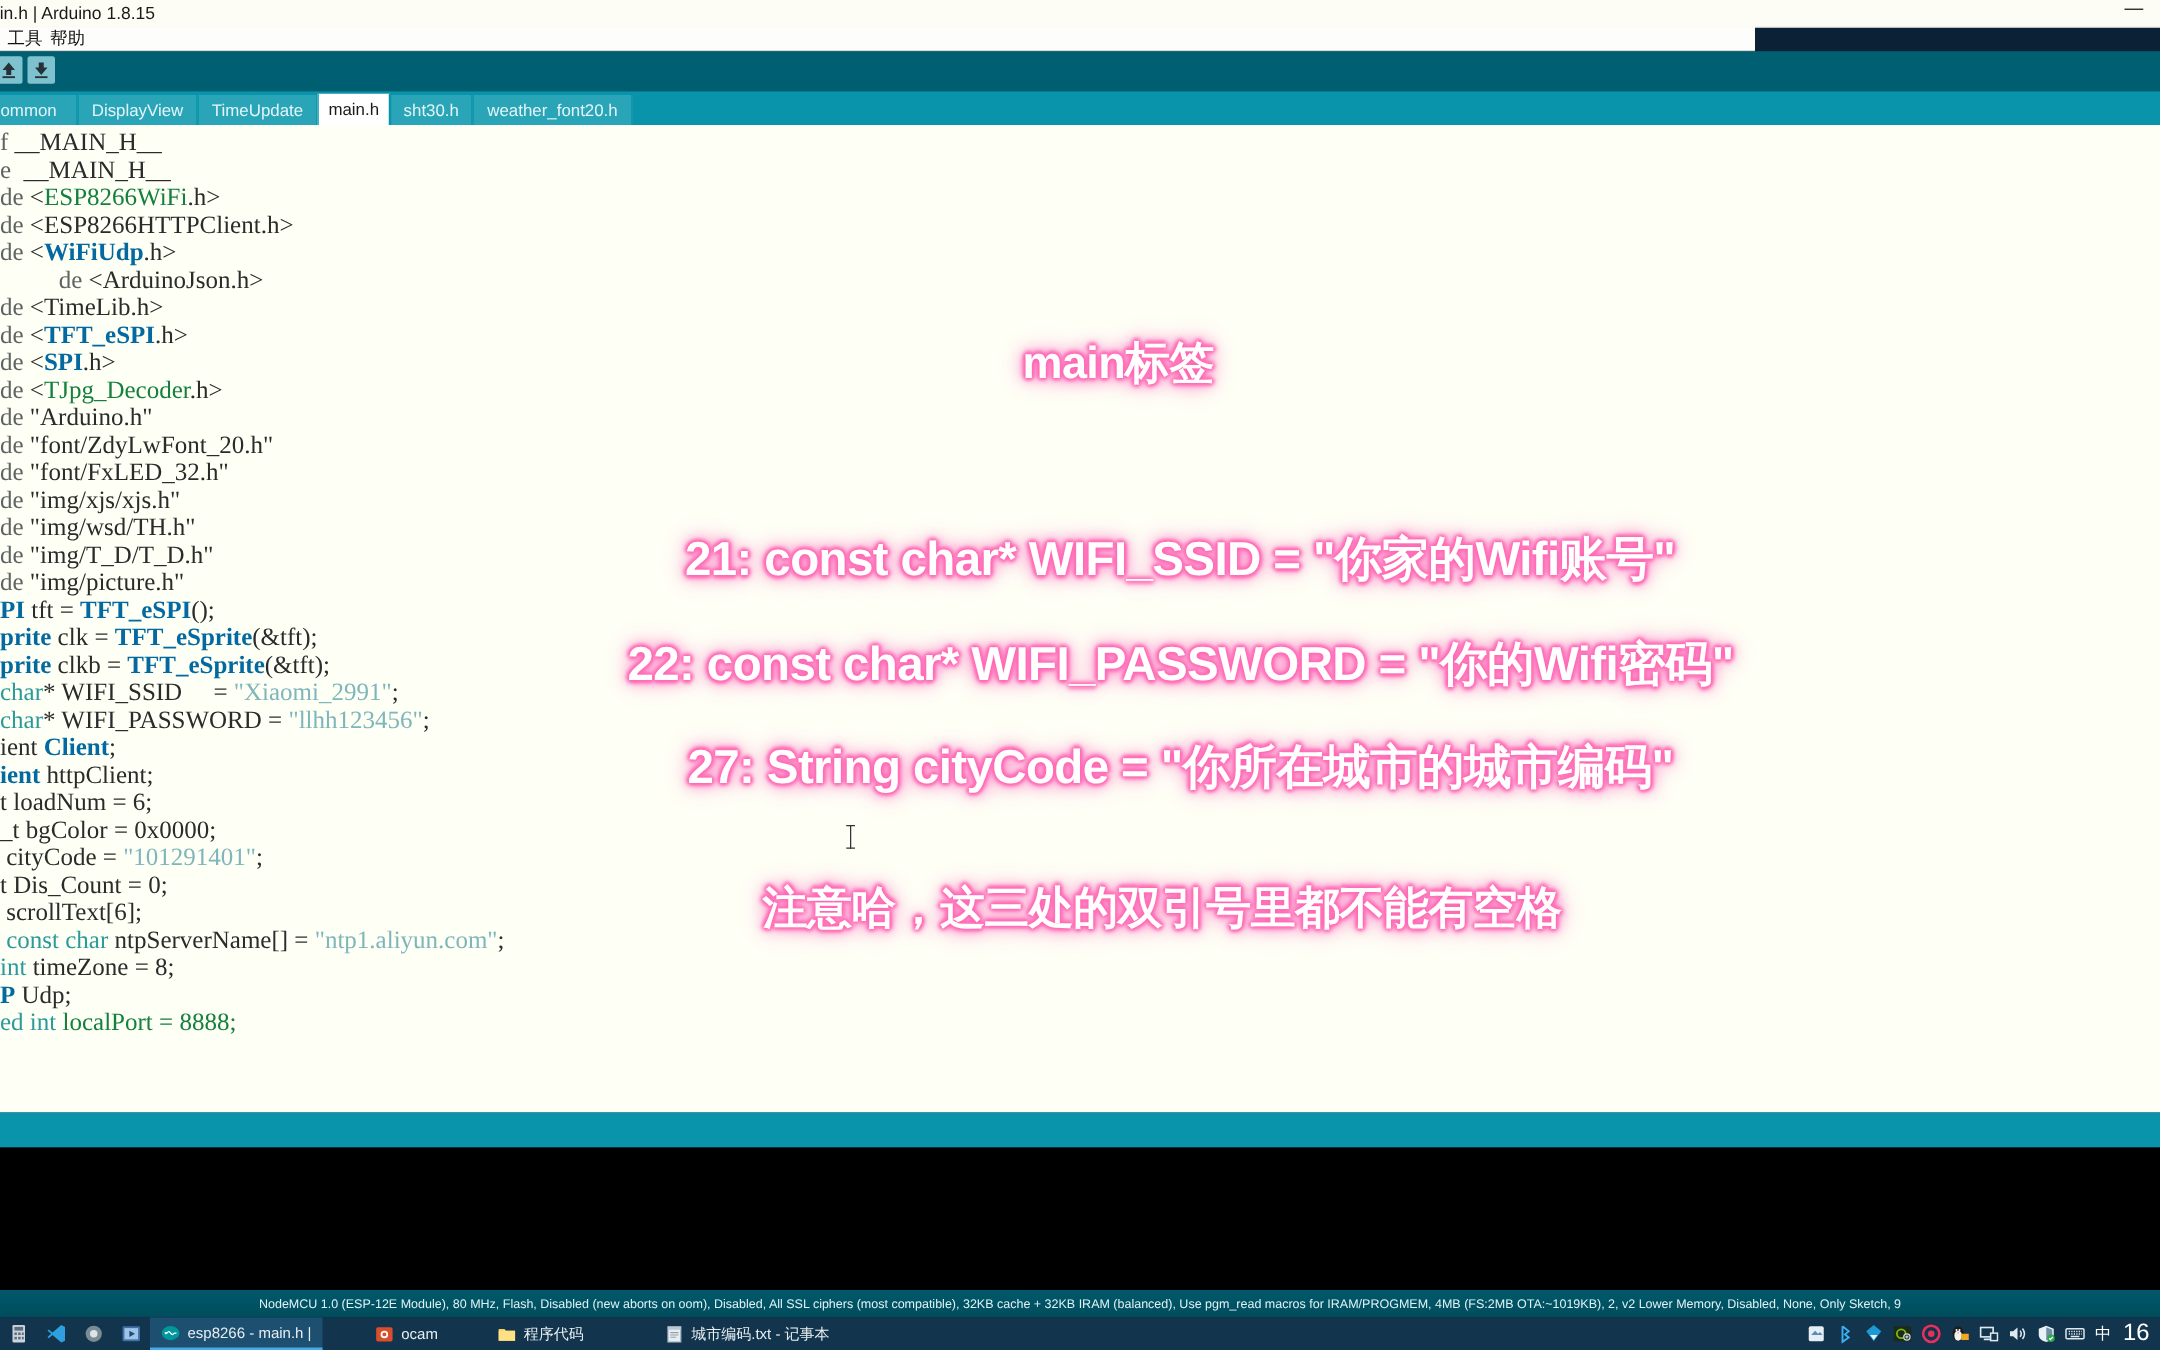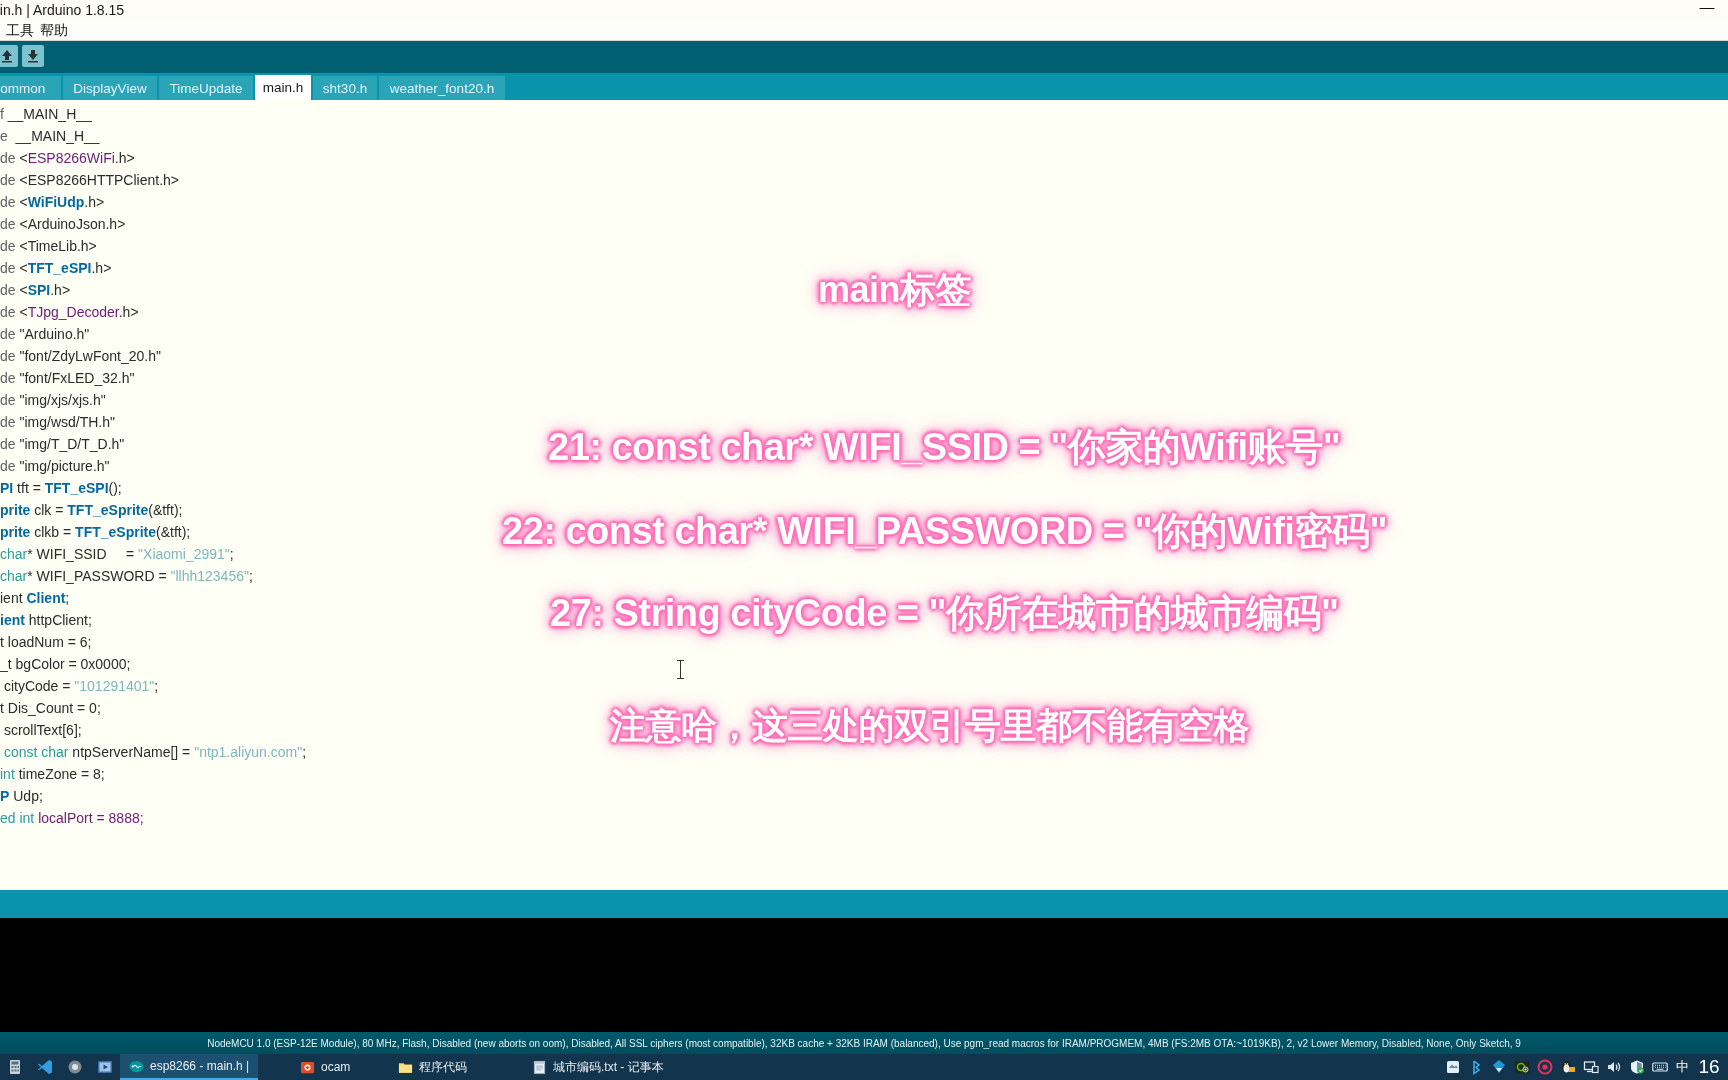--- a/index.html
+++ b/index.html
@@ -30,21 +30,21 @@
   .titlebar-min {
     position: absolute; right: 8px; top: 2px;
     width: 26px; height: 16px;
     color: #111; font-size: 15px; line-height: 10px;
     text-align: center;
   }
 
   
   .menubar {
     position: absolute; left: 0; top: 21px;
-    width: 1728px; height: 19px;
+    width: 1404px; height: 19px;
     background: #fdfdfb;
     border-bottom: 1px solid #d9d9d2;
   }
   .menu-item {
     position: absolute; top: 1px;
     font-size: 14px; color: #111;
     font-family: "Liberation Sans", sans-serif;
   }
   .menu-item.m0 { left: 6px; }
   .menu-item.m1 { left: 40px; }
@@ -93,29 +93,29 @@
   
   .editor {
     position: absolute; left: 0; top: 100px;
     width: 1728px; height: 790px;
     background: #fefff5;
     overflow: hidden;
   }
   .code-line {
     position: absolute; left: 0;
     height: 24px; line-height: 24px;
-    font-family: Liberation Sans, sans-serif;
-    font-size: 14px;
+    font-family: Liberation Serif, serif;
+    font-size: 20px;
     white-space: pre;
     color: #2b2b2b;
   }
   .tk-key      { color: #2b9a9a; }
   .tk-type     { color: #0369a1; font-weight: bold; }
   .tk-pre      { color: #5f6364; }
-  .tk-lib      { color: #701a75; }
+  .tk-lib      { color: #15803d; }
   .tk-str      { color: #7fb6bc; }
   .tk-plain    { color: #2b2b2b; }
 
   .text-caret {
     position: absolute;
     left: 680px; top: 560px;
     width: 1px; height: 19px;
     background: #333;
   }
   .text-caret:before, .text-caret:after {
@@ -288,21 +288,21 @@
       <div class="code-line" style="top: 332px;"><span class="tk-pre">de </span><span class="tk-plain">"img/T_D/T_D.h"</span></div>
       <div class="code-line" style="top: 310px;"><span class="tk-pre">de </span><span class="tk-plain">"img/wsd/TH.h"</span></div>
       <div class="code-line" style="top: 288px;"><span class="tk-pre">de </span><span class="tk-plain">"img/xjs/xjs.h"</span></div>
       <div class="code-line" style="top: 266px;"><span class="tk-pre">de </span><span class="tk-plain">"font/FxLED_32.h"</span></div>
       <div class="code-line" style="top: 244px;"><span class="tk-pre">de </span><span class="tk-plain">"font/ZdyLwFont_20.h"</span></div>
       <div class="code-line" style="top: 222px;"><span class="tk-pre">de </span><span class="tk-plain">"Arduino.h"</span></div>
       <div class="code-line" style="top: 200px;"><span class="tk-pre">de </span><span class="tk-plain">&lt;</span><span class="tk-lib">TJpg_Decoder</span><span class="tk-plain">.h&gt;</span></div>
       <div class="code-line" style="top: 178px;"><span class="tk-pre">de </span><span class="tk-plain">&lt;</span><span class="tk-type">SPI</span><span class="tk-plain">.h&gt;</span></div>
       <div class="code-line" style="top: 156px;"><span class="tk-pre">de </span><span class="tk-plain">&lt;</span><span class="tk-type">TFT_eSPI</span><span class="tk-plain">.h&gt;</span></div>
       <div class="code-line" style="top: 134px;"><span class="tk-pre">de </span><span class="tk-plain">&lt;TimeLib.h&gt;</span></div>
-      <div class="code-line" style="top: 112px;"><span class="tk-pre">de </span><span class="tk-plain">&lt;ArduinoJson.h&gt;</span></div>
+      <div class="code-line" style="top: 112px; padding-left: 47px;"><span class="tk-pre">de </span><span class="tk-plain">&lt;ArduinoJson.h&gt;</span></div>
       <div class="code-line" style="top: 90px;"><span class="tk-pre">de </span><span class="tk-plain">&lt;</span><span class="tk-type">WiFiUdp</span><span class="tk-plain">.h&gt;</span></div>
       <div class="code-line" style="top: 68px;"><span class="tk-pre">de </span><span class="tk-plain">&lt;ESP8266HTTPClient.h&gt;</span></div>
       <div class="code-line" style="top: 46px;"><span class="tk-pre">de </span><span class="tk-plain">&lt;</span><span class="tk-lib">ESP8266WiFi</span><span class="tk-plain">.h&gt;</span></div>
       <div class="code-line" style="top: 24px;"><span class="tk-pre">e </span><span class="tk-plain"> __MAIN_H__</span></div>
       <div class="code-line" style="top: 2px;"><span class="tk-pre">f </span><span class="tk-plain">__MAIN_H__</span></div>
     <div class="text-caret"></div>
 
     <div class="overlay ov-title">main标签</div>
     <div class="overlay ov-l1">21: const char* WIFI_SSID = "你家的Wifi账号"</div>
     <div class="overlay ov-l2">22: const char* WIFI_PASSWORD = "你的Wifi密码"</div>

